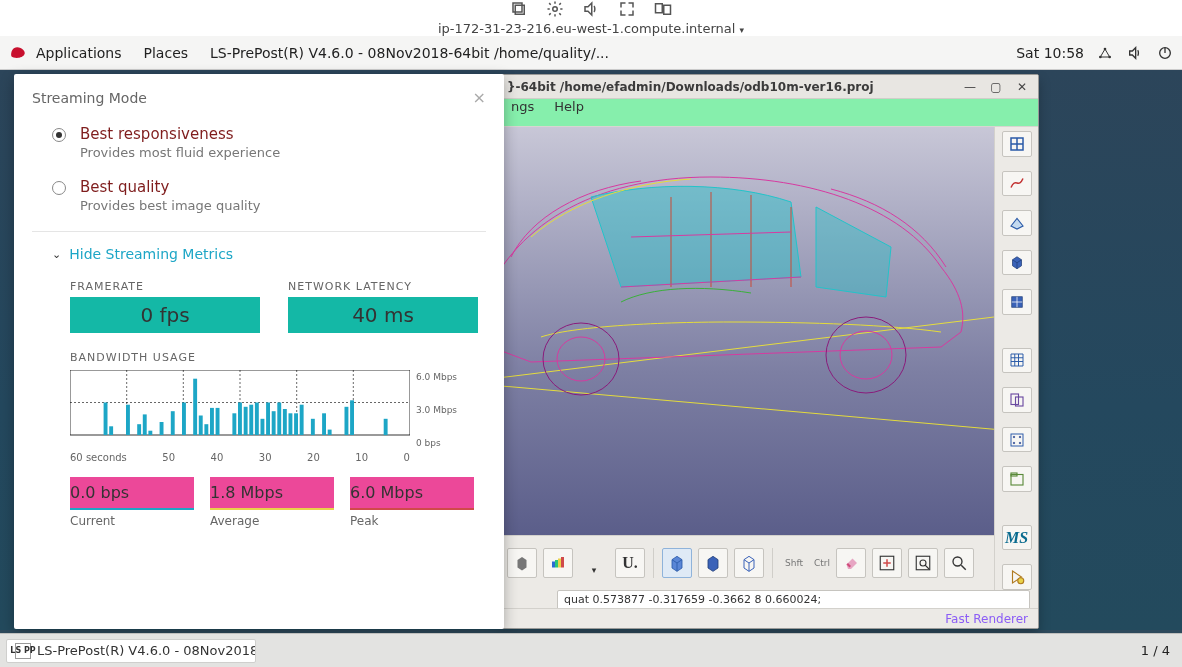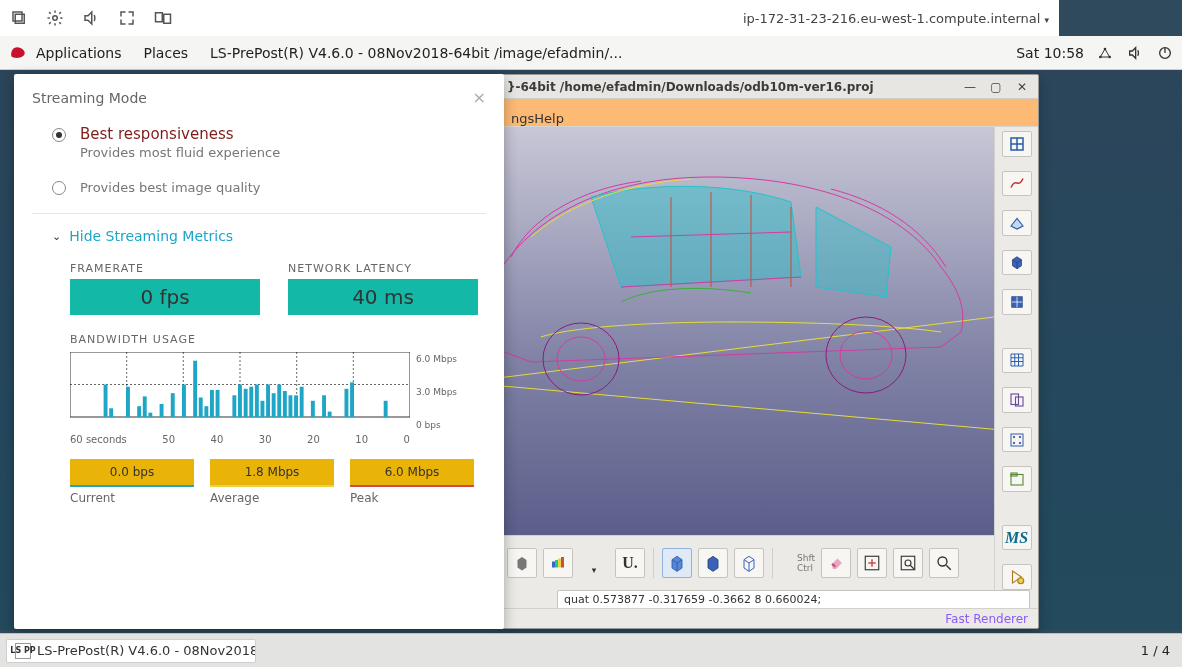--- a/index.html
+++ b/index.html
@@ -1,45 +1,45 @@
 <!DOCTYPE html>
 <html><head>
 <meta charset="utf-8">
 <style>
   * { box-sizing: border-box; }
   html, body { margin:0; padding:0; width:1182px; height:667px; font-family: "DejaVu Sans","Liberation Sans",sans-serif; background:#2e4a5c; color:#333; overflow:hidden; }
-  .top-system-bar { position:absolute; left:0; top:0; width:1059px; height:36px; background:#fff; display:flex; align-items:center; padding:0 10px; font-size:14px; color:#555; }
+  .top-system-bar { position:absolute; left:0; top:0; width:1182px; height:36px; background:#fff; display:flex; align-items:center; padding:0 10px; font-size:14px; color:#555;flex-direction:column; }
   .top-system-bar .left-icons { display:flex; gap:18px; align-items:center; }
   .top-system-bar .spacer { flex:1; }
   .top-system-bar .hostname { color:#444; font-size:13px; }
   .sys-icon { width:18px; height:18px; display:flex; align-items:center; justify-content:center; color:#555; }
   .menu-bar { position:absolute; left:0; top:36px; width:1182px; height:34px; background:#f5f5f4; border-bottom:1px solid #ccc; display:flex; align-items:center; padding:0 8px; font-size:14px; color:#222; }
   .menu-bar .redhat { width:20px; height:20px; margin-right:8px; display:flex; align-items:center; justify-content:center; }
   .menu-bar .mitem { margin-right:22px; }
   .menu-bar .spacer { flex:1; }
   .menu-bar .right-cluster { display:flex; align-items:center; gap:12px; }
   .desktop { position:absolute; left:0; top:70px; width:1182px; height:560px; background:linear-gradient(180deg,#2c455a 0%, #24485e 60%, #234a5d 100%); }
   
   .app-window { position:absolute; left:500px; top:74px; width:539px; height:555px; background:#eceae6; border:1px solid #9a9a98; box-shadow:0 6px 12px rgba(0,0,0,0.25); border-radius:2px; overflow:hidden; }
   .app-titlebar { height:24px; display:flex; align-items:center; padding:0 6px; font-size:12px; color:#3b3b3b; background:#e8e6e2; border-bottom:1px solid #d0cec9; }
   .app-titlebar .title { flex:1; white-space:nowrap; overflow:hidden; text-overflow:ellipsis; font-weight:600; }
   .app-titlebar .win-btn { width:20px; height:16px; margin-left:6px; display:flex; align-items:center; justify-content:center; font-size:12px; color:#444; }
-  .app-menubar { height:28px; display:flex; align-items:flex-end; padding:0 10px; font-size:13px; color:#333; background:#fdba74; border-bottom:1px solid #d7d5d0; }
+  .app-menubar { height:28px; display:flex; align-items:flex-start; gap:20px; padding:0 10px; font-size:13px; color:#333; background:#86efac; border-bottom:1px solid #d7d5d0; }
   .app-body { position:relative; width:100%; height:calc(100% - 24px - 28px); }
   .viewport { position:absolute; left:0; top:0; right:44px; height:408px; background:linear-gradient(180deg,#c8c7d7 0%, #7d7fa3 60%, #5b5e8a 100%); overflow:hidden; }
   .groundline { position:absolute; top:255px; left:-40px; width:700px; height:1px; background:rgba(240,230,50,0.9); transform:rotate(-7deg); transform-origin:left center; }
   .groundline2 { position:absolute; top:255px; left:-40px; width:700px; height:1px; background:rgba(240,230,50,0.9); transform:rotate(5deg); transform-origin:left center; }
   .side-toolbar { position:absolute; right:0; top:0; width:44px; height:463px; background:#eceae6; border-left:1px solid #d3d1cc; display:flex; flex-direction:column; align-items:center; padding-top:4px; gap:14px; }
   .side-toolbar .tb { width:30px; height:30px; border:1px solid #c6c4bf; background:#f7f6f3; border-radius:2px; display:flex; align-items:center; justify-content:center; font-size:11px; font-weight:bold; color:#2a5aa8; }
   .side-toolbar .ms { color:#0a6b8f; font-family: "Times New Roman", serif; font-style: italic; font-size:16px; }
   .bottom-toolbar { position:absolute; left:0; top:408px; right:44px; height:55px; background:#eceae6; border-top:1px solid #d3d1cc; display:flex; align-items:center; padding:0 6px; gap:6px; }
   .bottom-toolbar .tb { width:30px; height:30px; border:1px solid #c6c4bf; background:#f7f6f3; border-radius:2px; display:flex; align-items:center; justify-content:center; font-size:12px; font-weight:bold; color:#333; position:relative; }
   .bottom-toolbar .tb.active { background:#dfeaf6; border-color:#8fb3da; }
   .bottom-toolbar .sep { width:1px; height:30px; background:#d0cec9; margin:0 2px; }
-  .bottom-toolbar .stack { display:flex; flex-direction:column; font-size:9px; color:#777; line-height:10px; margin-left:16px; }
+  .bottom-toolbar .stack { display:flex; flex-direction:row; font-size:9px; color:#777; line-height:10px; margin-left:4px;gap:11px; }
   .console { position:absolute; left:0; top:463px; right:0; height:40px; background:#fff; border:1px solid #c6c4bf; border-radius:2px; margin:0 8px 0 56px; padding:2px 6px; font-size:11px; color:#333; white-space:nowrap; overflow:hidden; text-overflow:ellipsis; }
   .status-bar { position:absolute; left:0; bottom:0; right:0; height:20px; display:flex; align-items:center; justify-content:flex-end; padding:0 10px; font-size:12px; color:#8b5cf6; background:#eceae6; border-top:1px solid #d3d1cc; }
   
   .car { position:absolute; left:-30px; top:10px; width:540px; height:270px; }
   .car svg { width:100%; height:100%; }
   
   .stream-panel { position:absolute; left:14px; top:74px; width:490px; height:555px; background:#fff; box-shadow:0 4px 14px rgba(0,0,0,0.3); border-radius:2px; padding:14px 18px 18px 18px; }
   .sp-title-row { display:flex; align-items:center; font-size:14px; color:#666; margin-bottom:18px; }
   .sp-title-row .spacer { flex:1; }
   .sp-close { font-size:16px; color:#aaa; }
@@ -54,21 +54,21 @@
   .metric-row { display:flex; gap:28px; margin-left:38px; }
   .metric-block .m-label { font-size:11px; letter-spacing:1px; color:#666; margin-bottom:4px; }
   .metric-block .m-val { width:190px; background:#14b8a6; text-align:center; font-size:20px; padding:6px 0; color:#333; }
   .bw-label { font-size:11px; letter-spacing:1px; color:#666; margin:18px 0 6px 38px; }
   .bw-chart-wrap { margin-left:38px; display:flex; }
   .bw-chart { width:340px; height:80px; }
   .bw-ylabels { display:flex; flex-direction:column; justify-content:space-between; font-size:9px; color:#666; margin-left:6px; padding:2px 0; }
   .bw-xlabels { display:flex; justify-content:space-between; width:340px; margin-left:38px; font-size:10px; color:#666; margin-top:2px; }
   .bw-summary { display:flex; gap:16px; margin:14px 0 0 38px; }
   .bw-summary .cell { width:124px; }
-  .bw-summary .cellval { background:#eab308; text-align:center; font-size:12px; padding:6px 0; border-bottom:2px solid #aaa; }
+  .bw-summary .cellval { background:#ec4899; font-size:16px; padding:6px 0; border-bottom:2px solid #aaa; }
   .bw-summary .c0 .cellval { border-bottom-color:#1da6c6; }
   .bw-summary .c1 .cellval { border-bottom-color:#e9d24a; }
   .bw-summary .c2 .cellval { border-bottom-color:#d04a4a; }
   .bw-summary .cellsub { font-size:12px; color:#666; margin-top:4px; }
   
   .taskbar { position:absolute; left:0; bottom:0; width:1182px; height:34px; background:#e3e3e1; border-top:1px solid #bfbfbd; display:flex; align-items:center; padding:0 6px; font-size:13px; color:#333; }
   .task-item { display:flex; align-items:center; gap:6px; border:1px solid #cfcfcd; background:#fff; padding:3px 8px; border-radius:2px; margin-right:6px; max-width:250px; white-space:nowrap; overflow:hidden; text-overflow:ellipsis; }
   .task-logo { width:16px; height:16px; background:#fff; border:1px solid #999; display:flex; align-items:center; justify-content:center; font-size:8px; font-weight:bold; line-height:8px; color:#333; }
   .taskbar .spacer { flex:1; }
   .pagecount { font-size:13px; color:#222; margin-right:6px; }
@@ -115,21 +115,21 @@
 </div>
 
 <div class="menu-bar">
   <span class="redhat">
     <svg viewBox="0 0 24 24" width="20" height="20">
         <path fill="#c8102e" d="M4 16c3 3 14 3 16-3 1-3-3-8-9-8-5 0-8 5-7 11z"></path>
       </svg>
   </span>
   <span class="mitem">Applications</span>
   <span class="mitem">Places</span>
-  <span class="mitem">LS-PrePost(R) V4.6.0 - 08Nov2018-64bit /image/efadmin/...</span>
+  <span class="mitem">LS-PrePost(R) V4.6.0 - 08Nov2018-64bit /home/quality/...</span>
   <div class="spacer"></div>
   <div class="right-cluster">
     <span>Sat 10:58</span>
     <span class="sys-icon">
       <svg viewBox="0 0 24 24" width="16" height="16" fill="#333">
           <circle cx="5" cy="18" r="2"></circle>
           <circle cx="19" cy="18" r="2"></circle>
           <circle cx="12" cy="6" r="2"></circle>
           <path stroke="#333" stroke-width="1.5" fill="none" d="M12 6L5 18M12 6l7 12M5 18h14"></path>
         </svg>
@@ -340,20 +340,21 @@
   <div class="option-row">
     <div class="radio sel"></div>
     <div>
       <div class="opt-title">Best responsiveness</div>
       <div class="opt-sub">Provides most fluid experience</div>
     </div>
   </div>
   <div class="option-row">
     <div class="radio"></div>
     <div>
+      <div class="opt-title">Best quality</div>
       <div class="opt-sub">Provides best image quality</div>
     </div>
   </div>
 
   <div class="hr"></div>
 
   <div class="metrics-toggle">
     <span class="chev">⌄</span>
     <span>Hide Streaming Metrics</span>
   </div>

